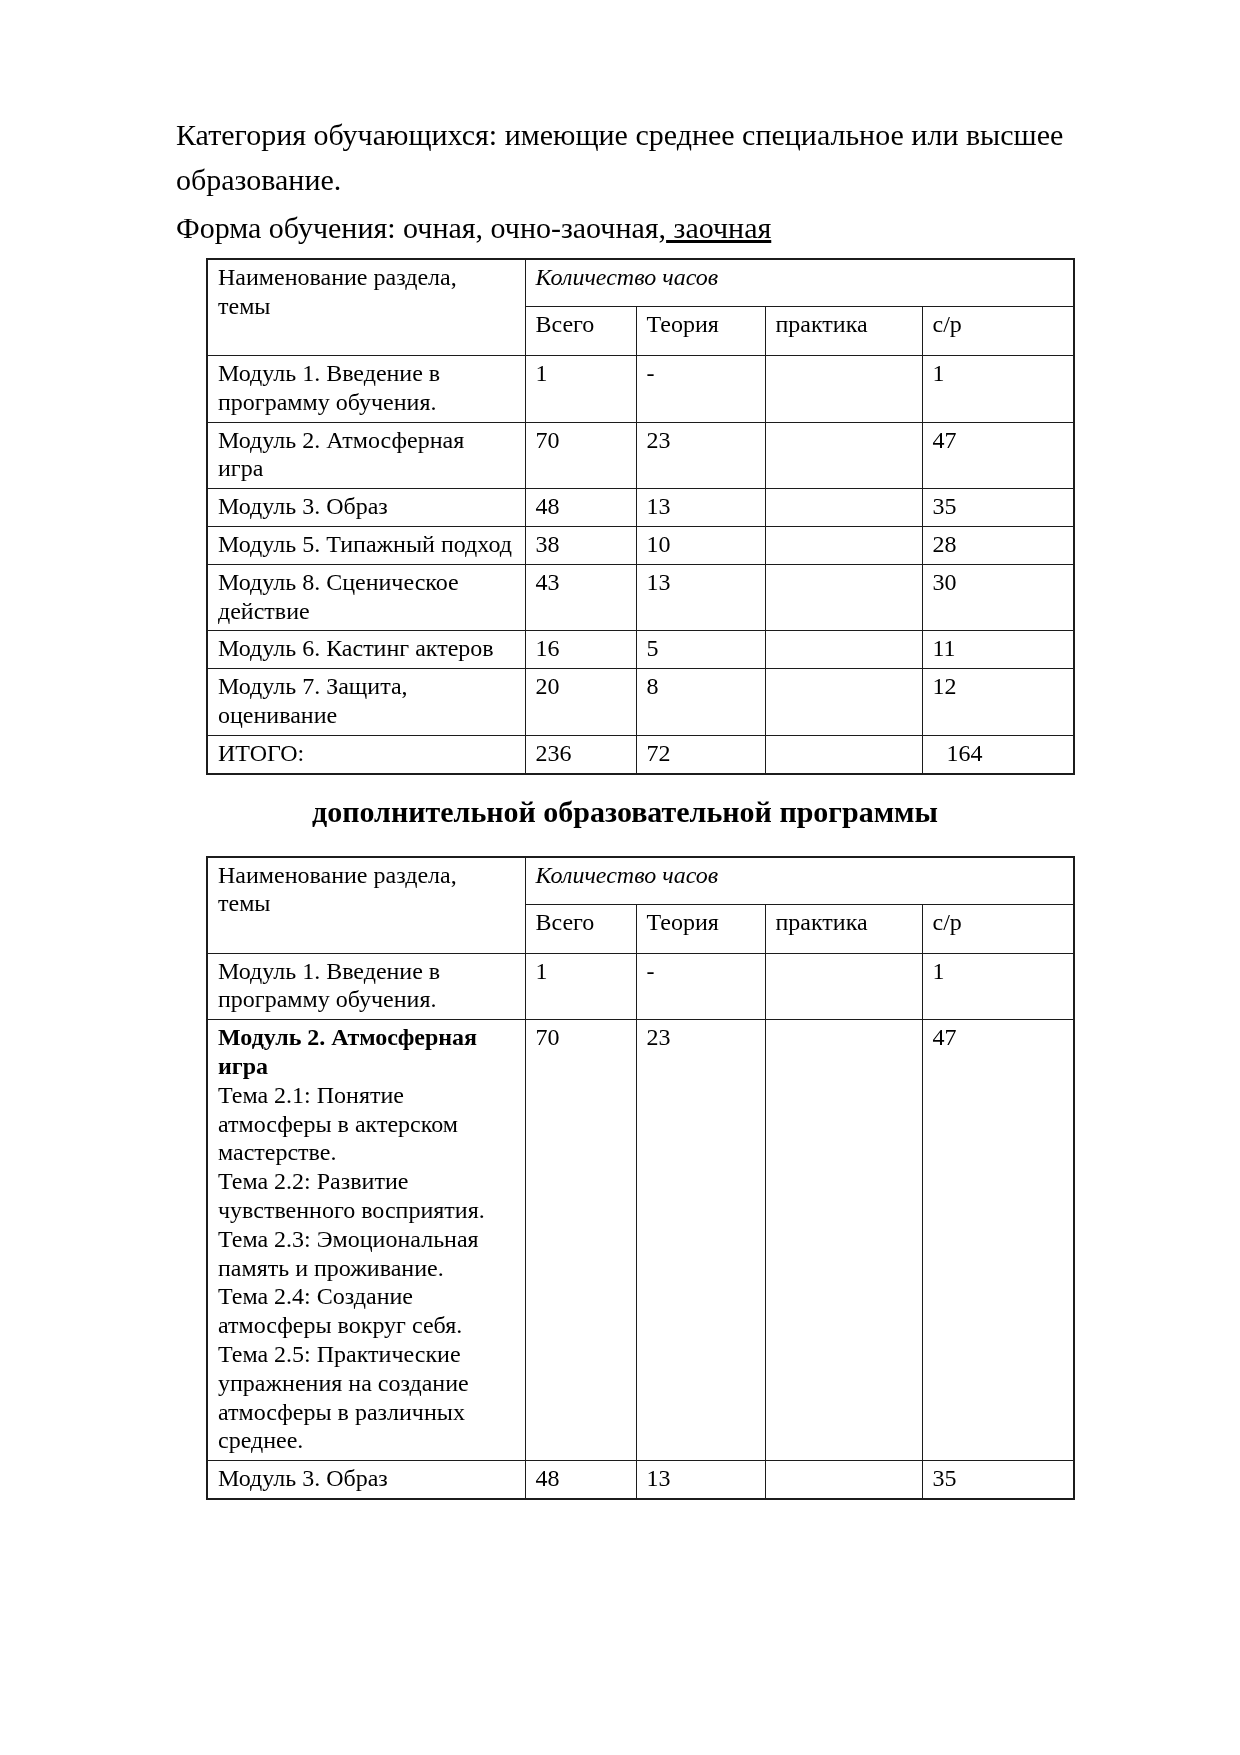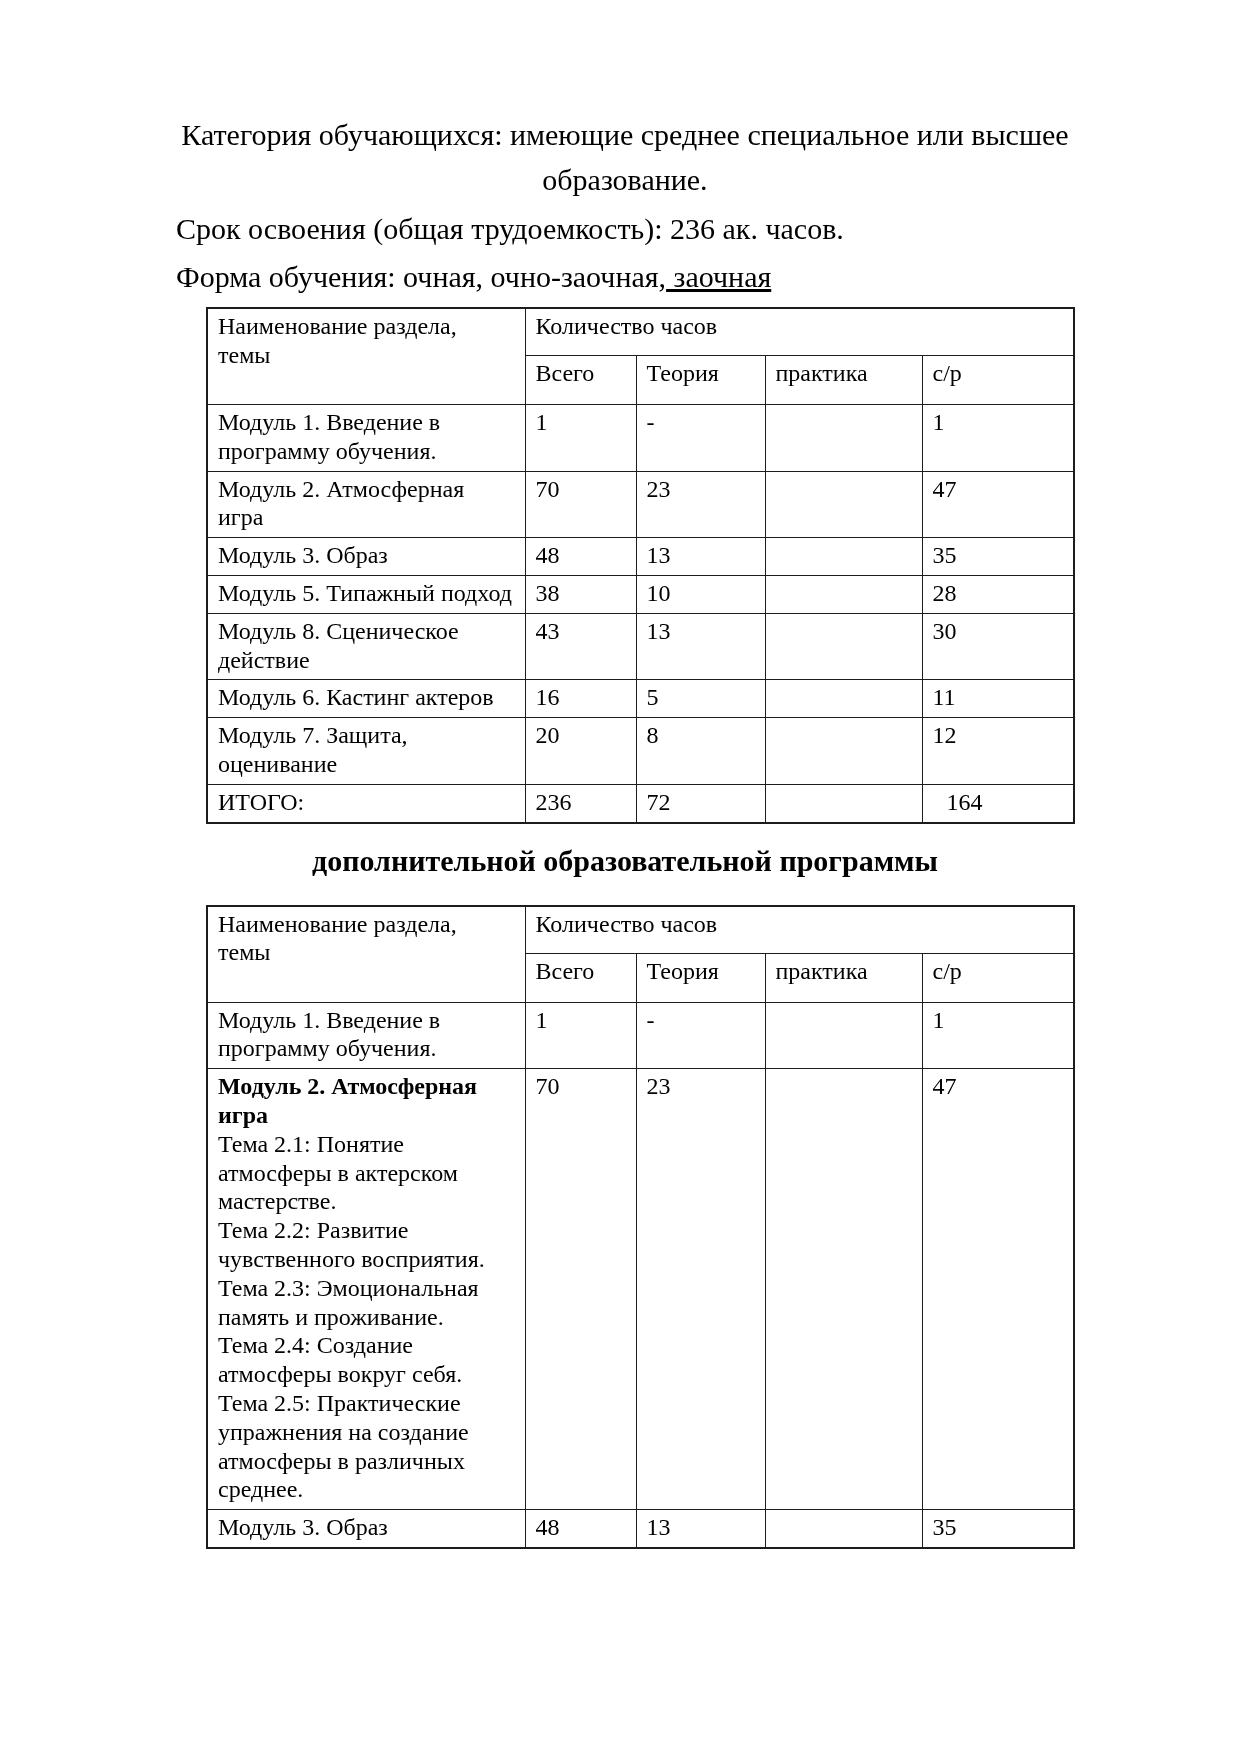--- a/index.html
+++ b/index.html
@@ -12,21 +12,21 @@
     color:#000;
     overflow:hidden;
     box-sizing:border-box;
     padding:0 166px 0 176px;
   }
   .para{
     font-size:30px;
     line-height:1.5;
     margin:0;
   }
-  .p-cat{margin-top:112px;text-align:center;}
+  .p-cat{margin-top:112px;}
   .p-srok{margin-top:4px;}
   .p-form{margin-top:8px;line-height:1.2;margin-bottom:12px;}
   .u{text-decoration:underline;}
   .doc-table{
     border-collapse:collapse;
     table-layout:fixed;
     width:867px;
     margin-left:30px;
     font-size:24px;
     line-height:1.2;
@@ -34,21 +34,21 @@
   .doc-table td,.doc-table th{
     border:1.5px solid #1c1c1c;
     vertical-align:top;
     padding:3px 10px 5px 10px;
     text-align:left;
     font-weight:normal;
     overflow:hidden;
   }
   .doc-table{border:2px solid #1c1c1c;}
   .b{font-weight:bold;}
-  .hours-head{text-align:center;font-weight:bold;height:38px;}
+  .hours-head{text-align:center;font-weight:bold;height:38px;font-style:italic;}
   .name-head{font-weight:bold;}
   .sub-head{font-weight:bold;height:40px;}
   .ind{padding-left:24px !important;border-radius:18px;}
   .title{
     font-size:30px;
     font-weight:bold;
     text-align:center;
     margin:43px 0 0 0;
     line-height:1.5;
   }
@@ -62,21 +62,20 @@
   .t2{margin-top:22px;}
   .detail{font-weight:normal;}
 </style>
 </head>
 <body>
 
 <div class="page">
 
   <p class="para p-cat">Категория обучающихся: имеющие среднее специальное или высшее образование.</p>
 
-  <p class="para p-srok">Срок освоения (общая трудоемкость): 236 ак. часов.</p>
 
   <p class="para p-form"><span>Форма обучения: очная, очно-заочная,</span><span class="u"> заочная</span></p>
 
   <table class="doc-table t1">
     <colgroup>
       <col style="width:318px">
         <col style="width:111px">
         <col style="width:129px">
       <col style="width:157px">
         <col style="width:152px">

